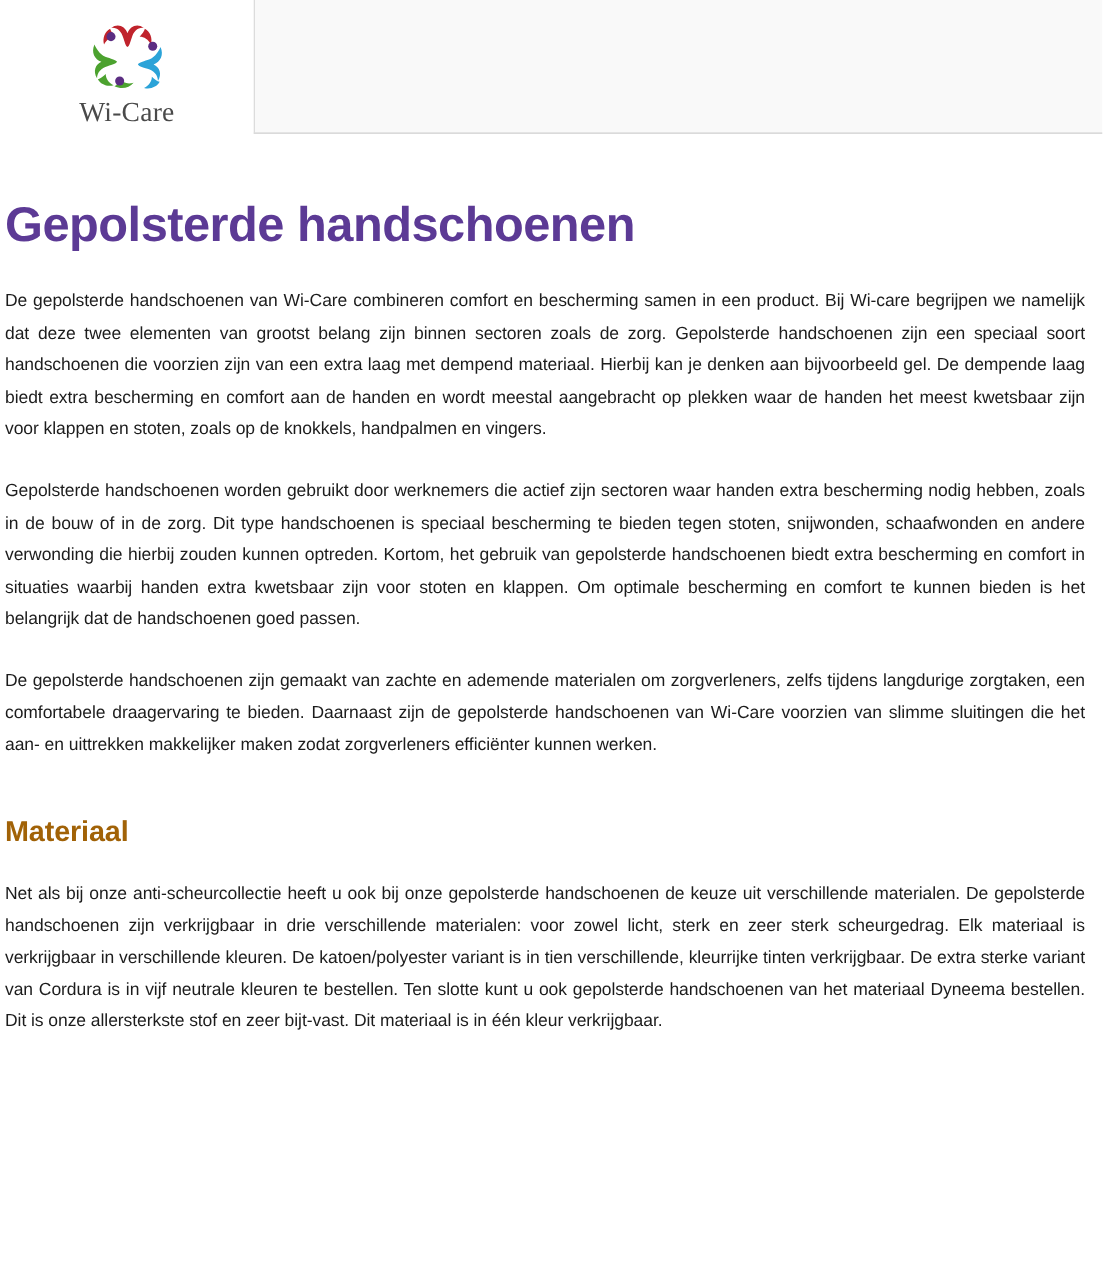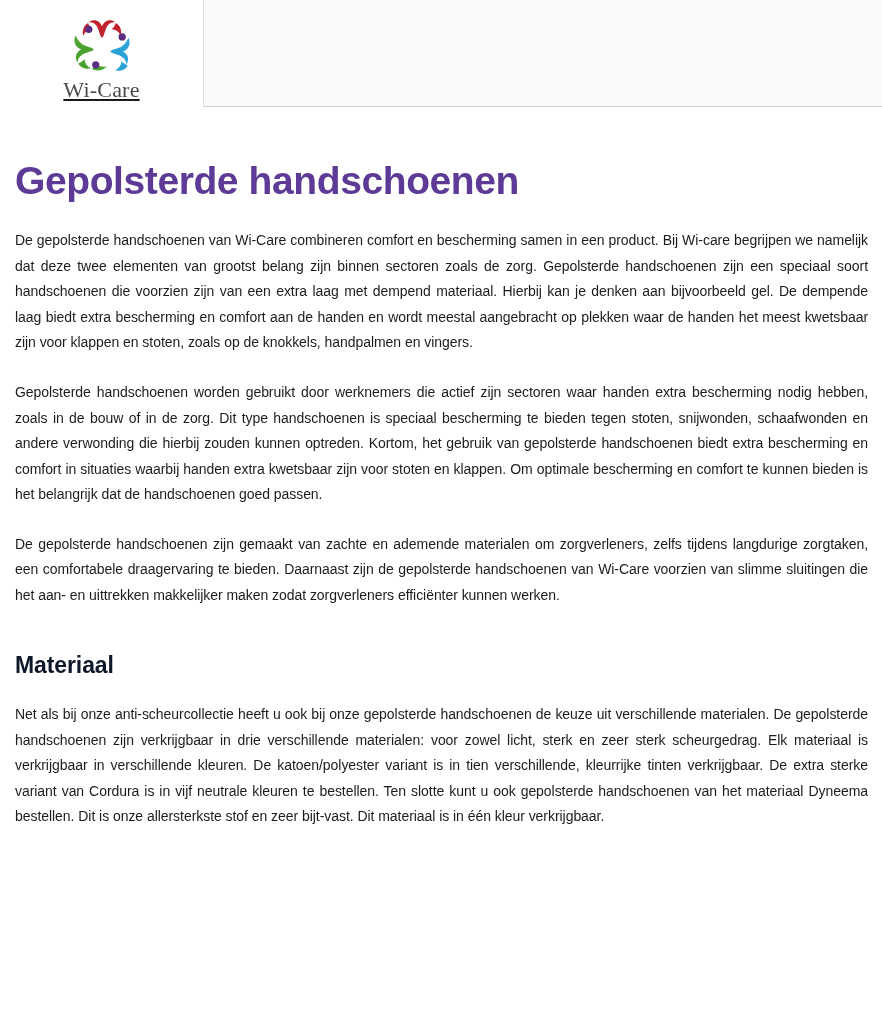--- a/index.html
+++ b/index.html
@@ -27,21 +27,20 @@
   }
   .brand-cell {
     width: 203px;
     flex: 0 0 203px;
     display: flex;
     flex-direction: column;
     align-items: center;
     justify-content: flex-start;
     padding-top: 14px;
     background: #ffffff;
-    text-decoration: underline;
   }
   .logo-mark {
     width: 72px;
     height: 64px;
     display: block;
   }
   .brand-name {
     font-family: "Liberation Serif", serif;
     font-size: 22px;
     color: #4a4a4a;
@@ -52,34 +51,34 @@
   }
   .header-panel {
     flex: 1 1 auto;
     background: #f9f9f9;
     border-left: 1px solid #dcdcdc;
     border-bottom: 1px solid #cfcfcf;
   }
 
   
   .content {
-    padding: 0 14px 0 15px;
+    padding: 0 14px 0 4px;
   }
   .page-title {
     font-size: 39px;
     font-weight: bold;
     color: #5c3a95;
     letter-spacing: -0.4px;
     line-height: 1.05;
     margin: 54px 0 0 0;
   }
   .section-title {
     font-size: 23px;
     font-weight: bold;
-    color: #0f172a;
+    color: #a16207;
     letter-spacing: -0.1px;
     line-height: 1.1;
     margin: 0;
   }
   p.body-text {
     font-size: 14px;
     line-height: 25.6px;
     color: #1c1c1c;
     margin: 0;
     text-align: justify;

